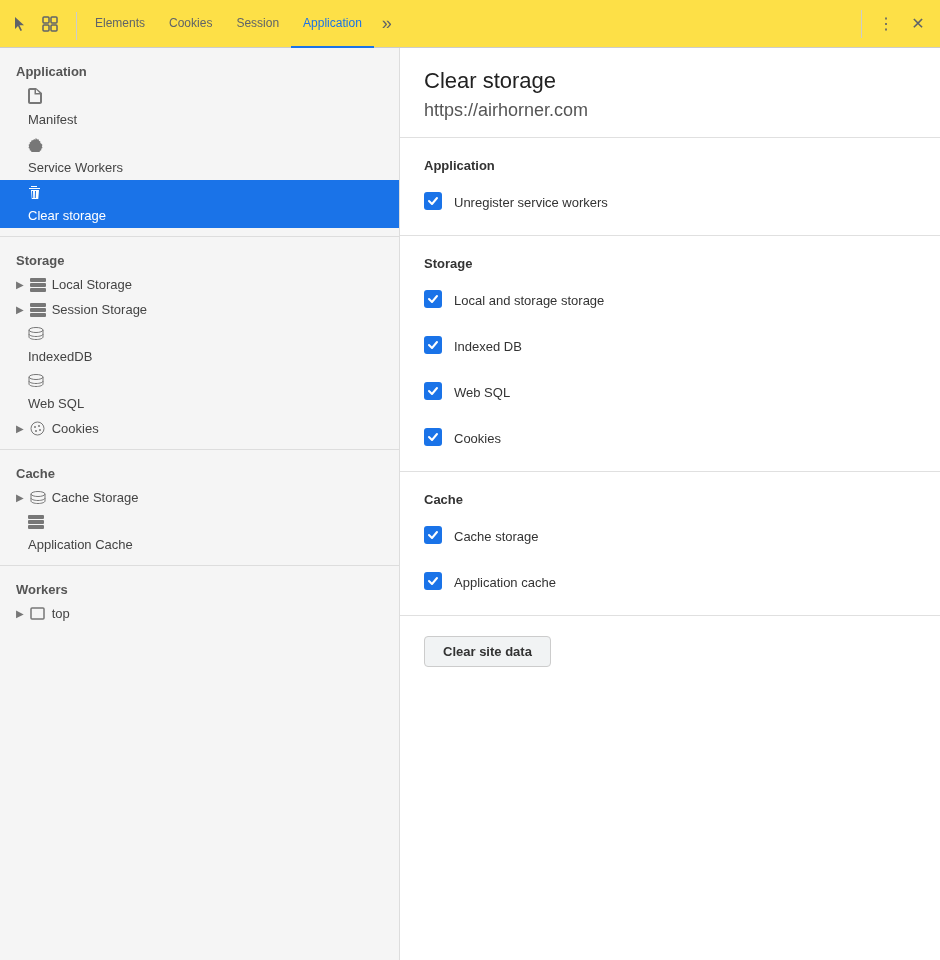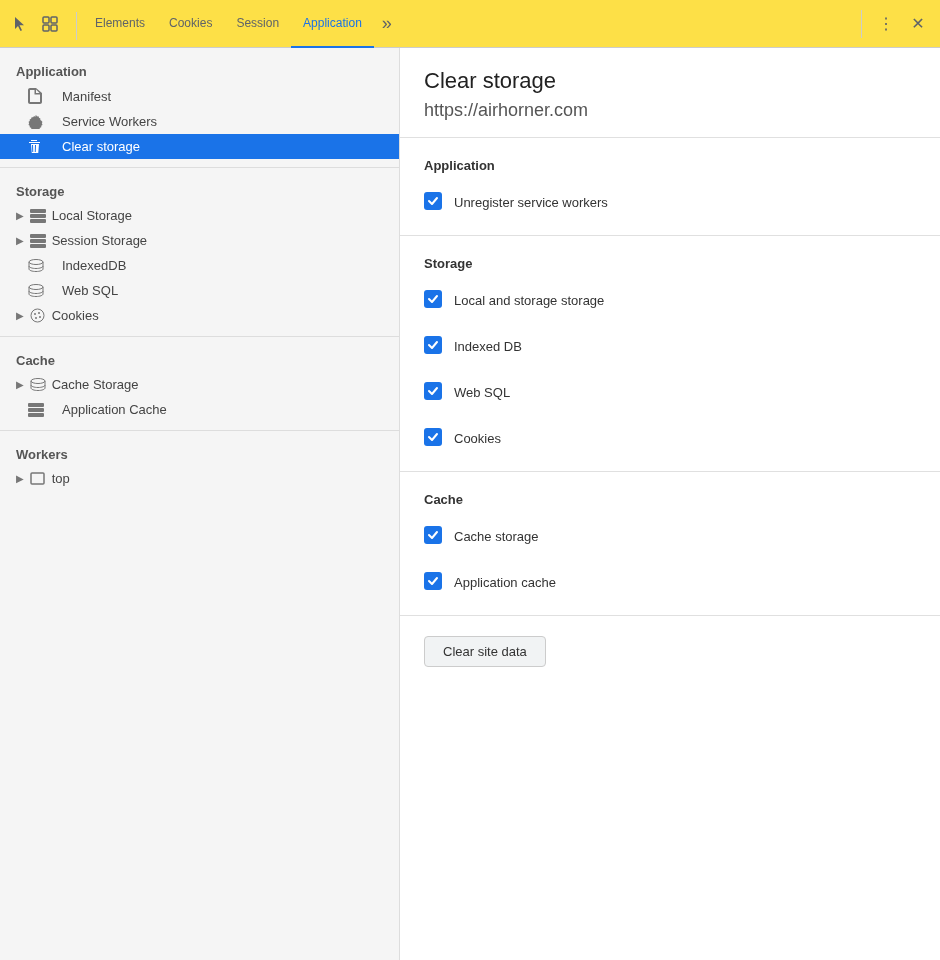--- a/index.html
+++ b/index.html
@@ -112,27 +112,27 @@
       padding: 8px 16px 4px 16px;
       font-size: 11px;
       font-weight: 600;
       color: #5f6368;
       text-transform: none;
       font-size: 13px;
       color: #555;
     }
     .sidebar-item {
       display: flex;
-      align-items: center;
-      gap: 16px;
+      gap: 8px;
       padding: 5px 16px 5px 28px;
       cursor: pointer;
       color: #444;
       font-size: 13px;
       border-radius: 0;
+      flex-direction: column;
     }
     .sidebar-item.active {
       background: #1a73e8;
       color: #fff;
     }
     .sidebar-item.active .item-icon { color: #fff; }
     .sidebar-item-with-arrow {
       display: flex;
       align-items: center;
       gap: 4px;
@@ -222,20 +222,21 @@
       padding: 20px 24px;
     }
     .clear-btn {
       padding: 7px 18px;
       background: #f1f3f4;
       border: 1px solid #ccc;
       border-radius: 4px;
       font-size: 13px;
       color: #333;
       cursor: pointer;
+      font-weight: bold;
     }
 
     
     svg { display: block; }
   </style>
 </head>
 <body>
 
 <div class="toolbar">
   <div class="toolbar-icons">

